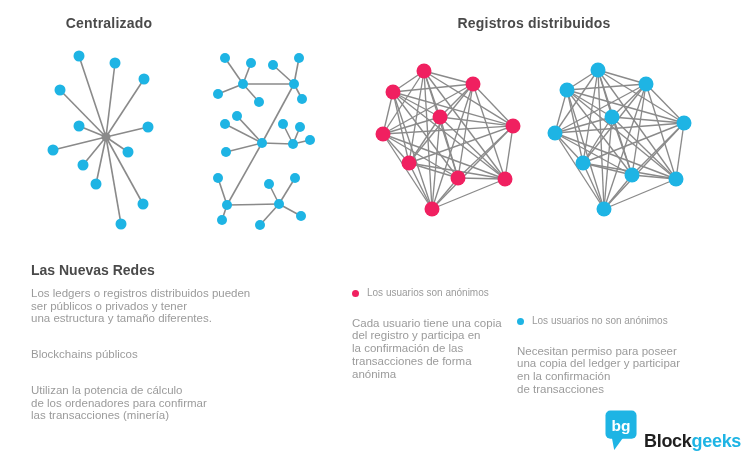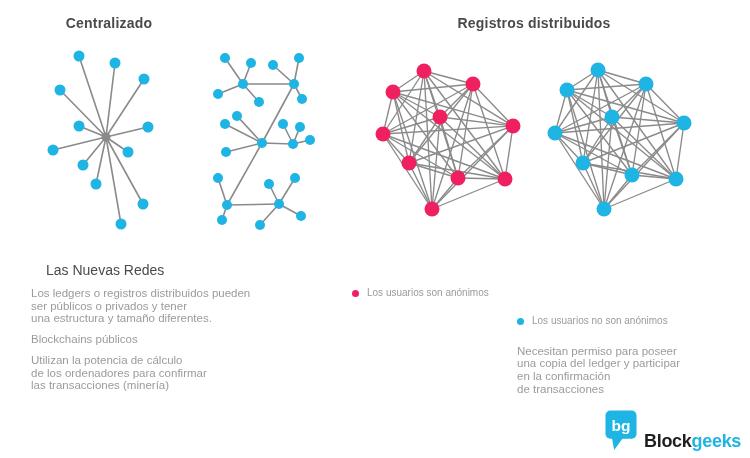--- a/index.html
+++ b/index.html
@@ -13,23 +13,23 @@
     position:absolute;top:15px;font-size:14px;font-weight:700;color:#4a4a4a;
     text-align:center;letter-spacing:0.2px;
   }
   .title-centralized{left:34px;width:150px;}
   .title-decentralized{left:182px;width:160px;}
   .title-distributed{left:404px;width:260px;}
   .col{position:absolute;color:#9b9b9b;font-size:11.5px;line-height:12.7px;}
   .col-left{left:31px;top:262px;width:250px;}
   .col-mid{left:352px;top:287px;width:185px;}
   .col-right{left:517px;top:287px;width:200px;margin-top:28px;}
-  .col-heading{font-size:14px;font-weight:400;color:#4a4a4a;line-height:16px;margin:0 0 9px 15px;}
+  .col-heading{font-size:14px;font-weight:700;color:#4a4a4a;line-height:16px;margin:0 0 9px 0;}
   .para{white-space:pre-line;margin:0;}
-  .para + .para{margin-top:8px;}
+  .para + .para{margin-top:23px;}
   .bullet-row{display:flex;align-items:center;gap:8px;}
   .bullet-dot{width:7px;height:7px;border-radius:50%;flex:0 0 auto;}
   .bullet-label{font-size:10px;color:#9b9b9b;}
   .bullet-para{white-space:pre-line;margin-top:17px;}
   .logo{position:absolute;left:605px;top:410px;display:flex;align-items:flex-end;}
   .logo-word{margin-left:6px;margin-top:4px;font-size:18px;font-weight:700;letter-spacing:-0.3px;}
   .logo-word .w-dark{color:#1f1f1f;}
   .logo-word .w-blue{}
 </style>
 </head>
@@ -244,20 +244,25 @@
     <p class="para">Utilizan la potencia de cálculo
 de los ordenadores para confirmar
 las transacciones (minería)</p>
   </div>
 
   <div class="col col-mid">
     <div class="bullet-row">
       <span class="bullet-dot" id="dot-pink" style="background: rgb(240, 32, 96);"></span>
       <span class="bullet-label">Los usuarios son anónimos</span>
     </div>
+    <p class="para bullet-para">Cada usuario tiene una copia
+del registro y participa en
+la confirmación de las
+transacciones de forma
+anónima</p>
   </div>
 
   <div class="col col-right">
     <div class="bullet-row">
       <span class="bullet-dot" id="dot-blue" style="background: rgb(30, 180, 228);"></span>
       <span class="bullet-label">Los usuarios no son anónimos</span>
     </div>
     <p class="para bullet-para">Necesitan permiso para poseer
 una copia del ledger y participar
 en la confirmación

